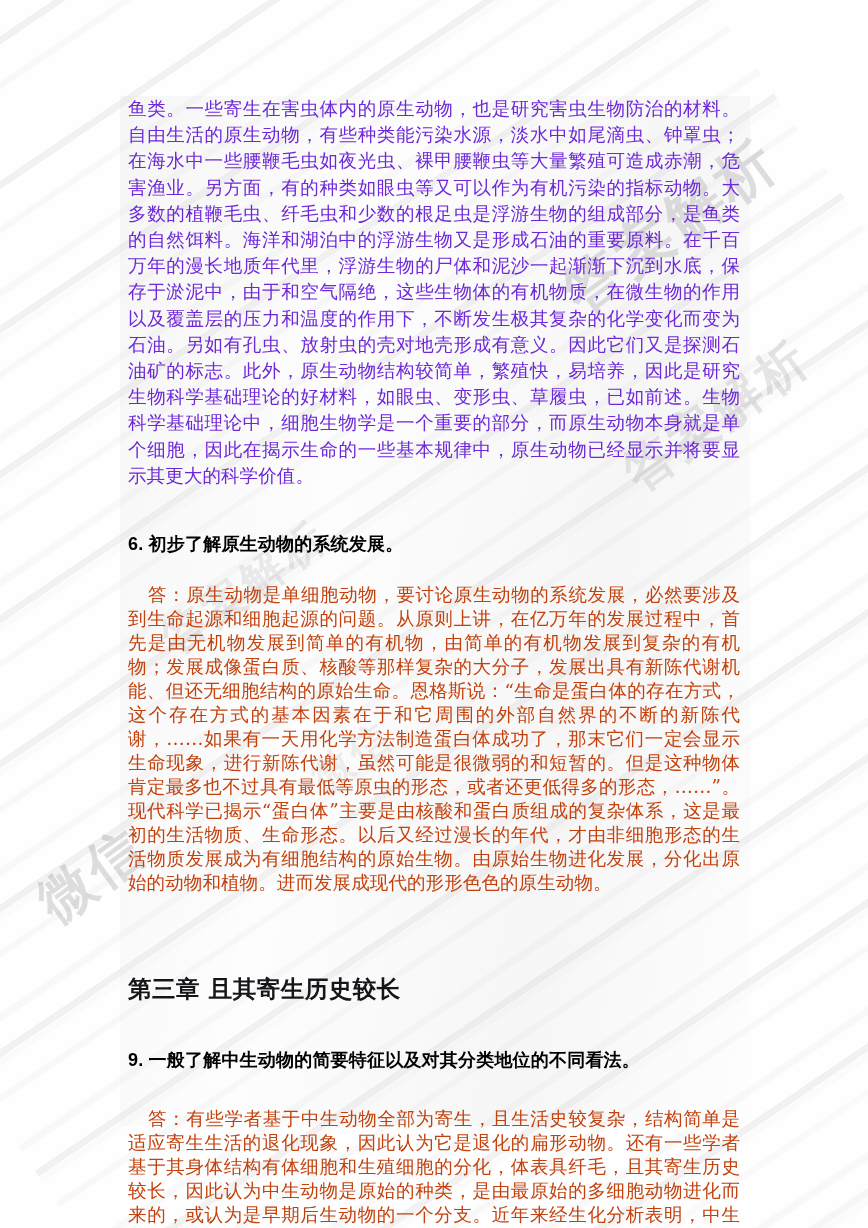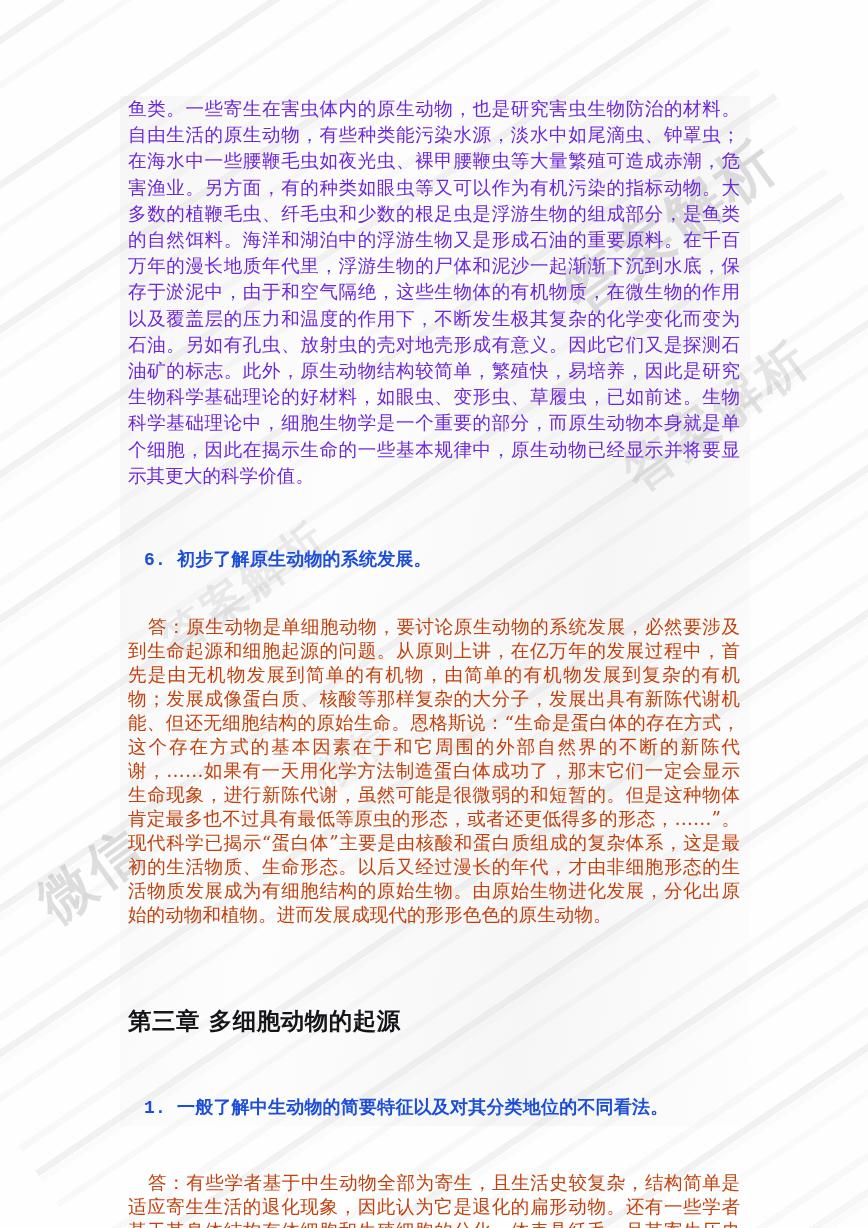--- a/index.html
+++ b/index.html
@@ -138,25 +138,25 @@
     line-height: 24px;
     color: #c2410c;
     text-align: justify;
     text-justify: inter-ideograph;
     margin: 0;
     text-indent: 20px;
     letter-spacing: 0.1px;
   }
 
   .q-heading {
-    font-family: Liberation Mono, monospace;
+    font-family: Liberation Sans, sans-serif;
     font-size: 18px;
     font-weight: 700;
-    color: #1d4ed8;
-    margin: 16px;
+    color: #000000;
+    margin: 0;
     line-height: 26px;
     letter-spacing: 0.2px;
   }
 
   .chapter-heading {
     font-family: "DejaVu Sans", "Liberation Sans", sans-serif;
     font-size: 23.5px;
     font-weight: 700;
     color: #15151a;
     margin: 0;
@@ -196,24 +196,24 @@
     <div class="sp-after-par1"></div>
 
     <h3 class="q-heading">6. 初步了解原生动物的系统发展。</h3>
 
     <div class="sp-after-q6"></div>
 
     <p class="answer-par">答：原生动物是单细胞动物，要讨论原生动物的系统发展，必然要涉及到生命起源和细胞起源的问题。从原则上讲，在亿万年的发展过程中，首先是由无机物发展到简单的有机物，由简单的有机物发展到复杂的有机物；发展成像蛋白质、核酸等那样复杂的大分子，发展出具有新陈代谢机能、但还无细胞结构的原始生命。恩格斯说：“生命是蛋白体的存在方式，这个存在方式的基本因素在于和它周围的外部自然界的不断的新陈代谢，……如果有一天用化学方法制造蛋白体成功了，那末它们一定会显示生命现象，进行新陈代谢，虽然可能是很微弱的和短暂的。但是这种物体肯定最多也不过具有最低等原虫的形态，或者还更低得多的形态，……”。现代科学已揭示“蛋白体”主要是由核酸和蛋白质组成的复杂体系，这是最初的生活物质、生命形态。以后又经过漫长的年代，才由非细胞形态的生活物质发展成为有细胞结构的原始生物。由原始生物进化发展，分化出原始的动物和植物。进而发展成现代的形形色色的原生动物。</p>
 
     <div class="sp-after-ans6"></div>
 
-    <h2 class="chapter-heading">第三章  多细胞动物的起源</h2>
+    <h2 class="chapter-heading">第三章  且其寄生历史较长</h2>
 
     <div class="sp-after-chap"></div>
 
-    <h3 class="q-heading">1.  一般了解中生动物的简要特征以及对其分类地位的不同看法。</h3>
+    <h3 class="q-heading">9.  一般了解中生动物的简要特征以及对其分类地位的不同看法。</h3>
 
     <div class="sp-after-q1"></div>
 
     <p class="answer-par">答：有些学者基于中生动物全部为寄生，且生活史较复杂，结构简单是适应寄生生活的退化现象，因此认为它是退化的扁形动物。还有一些学者基于其身体结构有体细胞和生殖细胞的分化，体表具纤毛，且其寄生历史较长，因此认为中生动物是原始的种类，是由最原始的多细胞动物进化而来的，或认为是早期后生动物的一个分支。近年来经生化分析表明，中生动物细胞核中鸟嘌呤和胞嘧啶的含量（23%）与原生动物纤毛虫类的含量相近，而低于其它多细胞动物者，包括扁形</p>
 
   </div>
 </div>
 
 </body></html>

